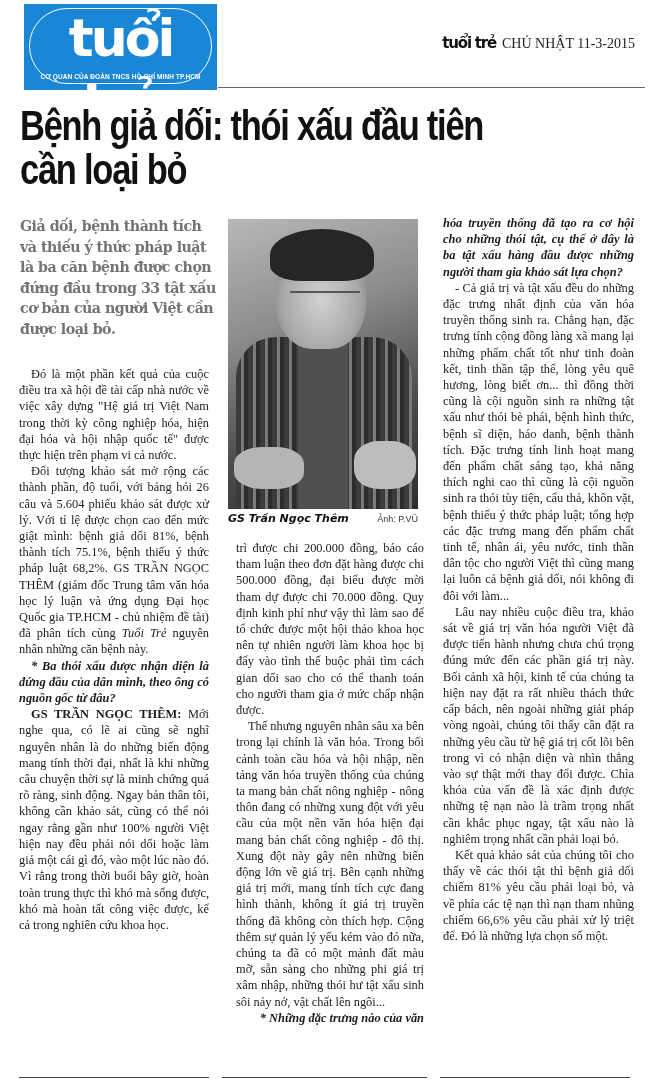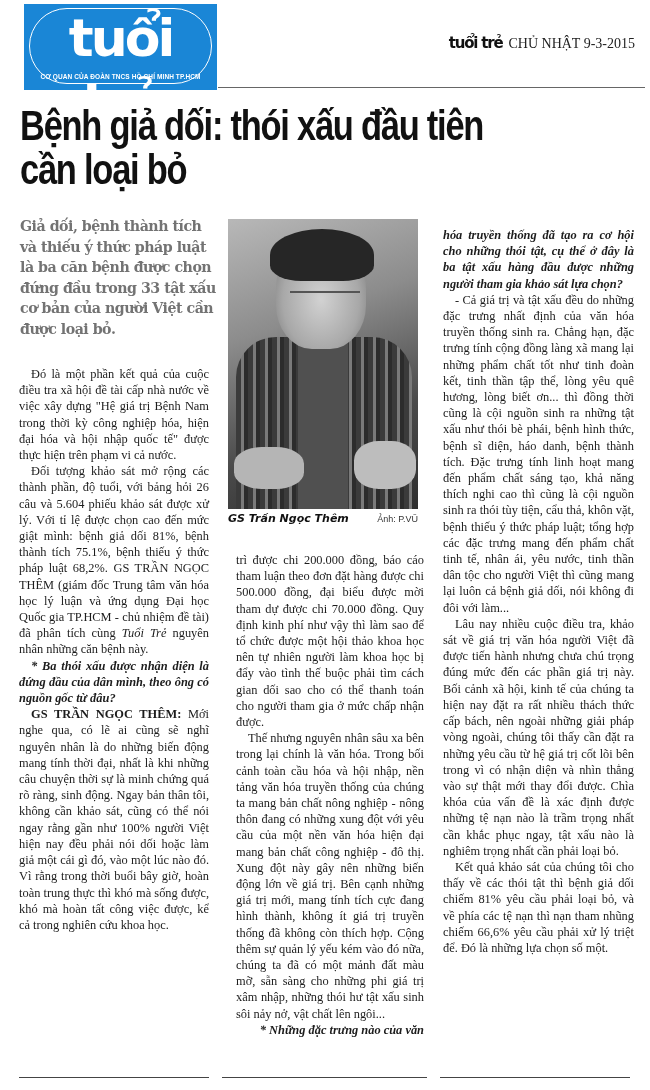--- a/index.html
+++ b/index.html
@@ -25,21 +25,21 @@
     letter-spacing: -1.5px; transform: scaleX(0.82); transform-origin: left top; color: #111; margin: 0; }
   .headline span { display: block; white-space: nowrap; }
 
   .lead { position: absolute; left: 20px; top: 216px; width: 200px;
     font-family: "DejaVu Serif", serif; font-weight: bold; font-size: 14.2px; line-height: 20.6px;
     letter-spacing: -0.5px; color: #737373; margin: 0; }
 
   .col { position: absolute; font-family: "Liberation Serif", serif; font-size: 12.4px;
     line-height: 16.2px; text-align: justify; color: #1c1c1c; }
   .col p { margin: 0; text-indent: 12px; }
-  .col p.noindent { text-indent: 0; margin-top: 12px; }
+  .col p.noindent { text-indent: 0; }
   .col1 { left: 19px; top: 366px; width: 190px; }
   .col2 { left: 236px; top: 540px; width: 188px; }
   .col3 { left: 443px; top: 215px; width: 191px; }
   .q { font-weight: bold; font-style: italic; }
   .speaker { font-weight: bold; }
   .em { font-style: italic; }
 
   .photo { position: absolute; left: 228px; top: 219px; width: 190px; height: 290px;
     background: linear-gradient(160deg, #b8b8b8 0%, #8c8c8c 35%, #4a4a4a 70%, #2e2e2e 100%); overflow: hidden; }
   .photo .head { position: absolute; left: 48px; top: 20px; width: 90px; height: 110px; border-radius: 45% 45% 40% 40%;
@@ -64,21 +64,21 @@
 <body>
 
 <div class="masthead-logo">
   <div class="oval"></div>
   <div class="wordmark">tuổi trẻ</div>
   <div class="tagline">CƠ QUAN CỦA ĐOÀN TNCS HỒ CHÍ MINH TP.HCM</div>
 </div>
 <div class="masthead-rule"></div>
 <div class="issue-line">
   <span class="issue-brand">tuổi trẻ</span>
-  <span class="issue-date">CHỦ NHẬT 9-3-2015</span>
+  <span class="issue-date">CHỦ NHẬT 11-3-2015</span>
 </div>
 
 <h1 class="headline">
   <span>Bệnh giả dối: thói xấu đầu tiên</span>
   <span>cần loại bỏ</span>
 </h1>
 
 <p class="lead">Giả dối, bệnh thành tích và thiếu ý thức pháp luật là ba căn bệnh được chọn đứng đầu trong 33 tật xấu cơ bản của người Việt cần được loại bỏ.</p>
 
 <div class="photo" title="Portrait of GS Trần Ngọc Thêm speaking, gesturing with both hands">
@@ -89,21 +89,21 @@
   <div class="glasses"></div>
   <div class="hand-l"></div>
   <div class="hand-r"></div>
 </div>
 <div class="caption">
   <span class="caption-name">GS Trần Ngọc Thêm</span>
   <span class="caption-credit">Ảnh: P.VŨ</span>
 </div>
 
 <div class="col col1">
-  <p>Đó là một phần kết quả của cuộc điều tra xã hội đề tài cấp nhà nước về việc xây dựng "Hệ giá trị Bệnh Nam trong thời kỳ công nghiệp hóa, hiện đại hóa và hội nhập quốc tế" được thực hiện trên phạm vi cả nước.</p>
+  <p>Đó là một phần kết quả của cuộc điều tra xã hội đề tài cấp nhà nước về việc xây dựng "Hệ giá trị Việt Nam trong thời kỳ công nghiệp hóa, hiện đại hóa và hội nhập quốc tế" được thực hiện trên phạm vi cả nước.</p>
   <p><span>Đối tượng khảo sát mở rộng các thành phần, độ tuổi, với bảng hỏi 26 câu và 5.604 phiếu khảo sát được xử lý. Với tỉ lệ được chọn cao đến mức giật mình: bệnh giả dối 81%, bệnh thành tích 75.1%, bệnh thiếu ý thức pháp luật 68,2%. GS TRẦN NGỌC THÊM (giám đốc Trung tâm văn hóa học lý luận và ứng dụng Đại học Quốc gia TP.HCM - chủ nhiệm đề tài) đã phân tích cùng </span><span class="em">Tuổi Trẻ</span><span> nguyên nhân những căn bệnh này.</span></p>
   <p class="q">* Ba thói xấu được nhận diện là đứng đầu của dân mình, theo ông có nguồn gốc từ đâu?</p>
   <p><span class="speaker">GS TRẦN NGỌC THÊM:</span><span> Mới nghe qua, có lẽ ai cũng sẽ nghĩ nguyên nhân là do những biến động mang tính thời đại, nhất là khi những câu chuyện thời sự là minh chứng quá rõ ràng, sinh động. Ngay bản thân tôi, không cần khảo sát, cũng có thể nói ngay rằng gần như 100% người Việt hiện nay đều phải nói dối hoặc làm giả một cái gì đó, vào một lúc nào đó. Vì rằng trong thời buổi bây giờ, hoàn toàn trung thực thì khó mà sống được, khó mà hoàn tất công việc được, kể cả trong nghiên cứu khoa học.</span></p>
 </div>
 <div class="bottom-rule" style="left:19px;width:190px;"></div>
 
 <div class="col col2">
   <p class="noindent">trì được chi 200.000 đồng, báo cáo tham luận theo đơn đặt hàng được chi 500.000 đồng, đại biểu được mời tham dự được chi 70.000 đồng. Quy định kinh phí như vậy thì làm sao để tổ chức được một hội thảo khoa học nên tự nhiên người làm khoa học bị đẩy vào tình thế buộc phải tìm cách gian dối sao cho có thể thanh toán cho người tham gia ở mức chấp nhận được.</p>
   <p>Thế nhưng nguyên nhân sâu xa bên trong lại chính là văn hóa. Trong bối cảnh toàn cầu hóa và hội nhập, nền tảng văn hóa truyền thống của chúng ta mang bản chất nông nghiệp - nông thôn đang có những xung đột với yêu cầu của một nền văn hóa hiện đại mang bản chất công nghiệp - đô thị. Xung đột này gây nên những biến động lớn về giá trị. Bên cạnh những giá trị mới, mang tính tích cực đang hình thành, không ít giá trị truyền thống đã không còn thích hợp. Cộng thêm sự quản lý yếu kém vào đó nữa, chúng ta đã có một mảnh đất màu mỡ, sẵn sàng cho những phi giá trị xâm nhập, những thói hư tật xấu sinh sôi nảy nở, vật chất lên ngôi...</p>
   <p class="q" style="text-align:right;">* Những đặc trưng nào của văn</p>

